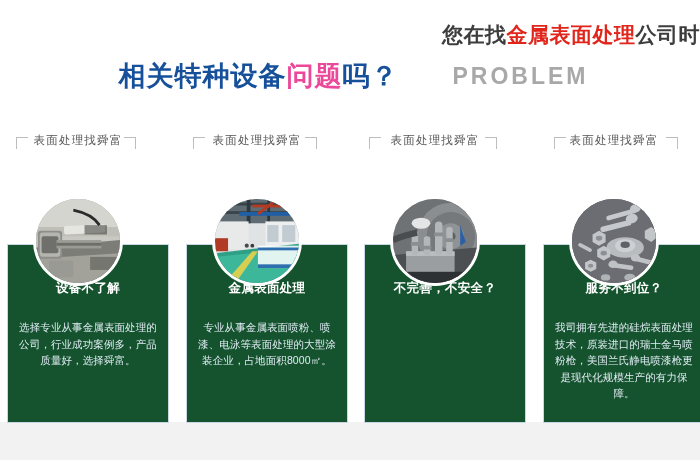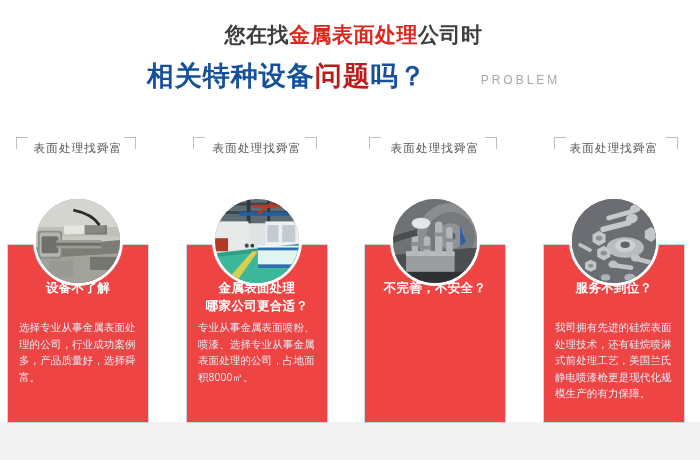--- a/index.html
+++ b/index.html
@@ -6,75 +6,75 @@
   body{
     width:700px;height:460px;overflow:hidden;
     background:#ffffff;
     font-family:"Liberation Sans","DejaVu Sans",sans-serif;
     position:relative;
   }
   .stage{position:absolute;inset:0;background:#ffffff;}
   .bottom-band{position:absolute;left:0;right:0;top:422px;bottom:0;background:#f2f2f2;}
 
   
-  .heading{position:absolute;left:7px;right:0;top:20px;text-align:center;}
+  .heading{position:absolute;left:7px;right:0;top:20px;text-align:right;}
   .head-line1{
     font-size:21px;line-height:30px;color:#3d3d3d;font-weight:700;
     letter-spacing:.5px;
   }
   .head-line1 .hl{color:#e1251b;}
   .head-line2{
     margin-top:8px;
     font-size:27px;line-height:36px;font-weight:700;color:#16509b;
     letter-spacing:1px;
     display:flex;align-items:baseline;justify-content:center;gap:14px;
   }
-  .head-line2 .hl{color:#b91c1c;}
+  .head-line2 .hl{color:#ec4899;}
   .head-line2 .en{
-    font-size:12px;color:#a8a8a8;font-weight:400;letter-spacing:3px;
+    font-size:23px;color:#a8a8a8;font-weight:700;letter-spacing:3px;
     position:relative;top:-1px;margin-left:40px;
   }
 
   
   .cards{position:absolute;left:0;top:133px;width:700px;height:300px;}
   .card{position:absolute;top:0;width:140px;height:295px;}
   .card.c0{left:8px;}
   .card.c1{left:187px;}
   .card.c2{left:365px;}
   .card.c3{left:544px;}
 
   .card-head{
     position:relative;height:30px;
-    display:flex;align-items:center;justify-content:center;
+    display:flex;align-items:flex-start;justify-content:center;
   }
   .card-head .ttl{
     font-size:11.5px;color:#555;letter-spacing:1.2px;white-space:nowrap;
   }
   .brk{position:absolute;width:11px;height:11px;top:4px;}
   .brk.l{left:5px;border-left:1px solid #bdbdbd;border-top:1px solid #bdbdbd;}
   .brk.r{right:5px;border-right:1px solid #bdbdbd;border-top:1px solid #bdbdbd;}
   .card.c0 .brk.l{left:8px;} .card.c0 .brk.r{right:12px;}
   .card.c1 .brk.l{left:6px;} .card.c1 .brk.r{right:10px;}
   .card.c2 .brk.l{left:4px;} .card.c2 .brk.r{right:8px;}
   .card.c3 .brk.l{left:10px;} .card.c3 .brk.r{right:6px;}
 
   .panel{
-    position:absolute;left:0;top:112px;width:140px;height:177px;
-    background:#ef4444;
+    position:absolute;left:0;top:112px;width:160px;height:177px;
+    background:#14532d;
     box-shadow:0 0 0 1px #c9d6e4;
   }
   .panel .big{
     position:absolute;left:6px;right:6px;top:34px;
     text-align:center;color:#ffffff;font-weight:700;
     font-size:12.5px;line-height:18px;letter-spacing:.3px;
   }
   .panel .body{
     position:absolute;left:11px;right:11px;top:74px;
     color:#e2ecf6;font-size:10.5px;line-height:16.5px;
-    text-align:left;letter-spacing:.1px;
+    text-align:center;letter-spacing:.1px;
   }
 
   
   .circle{
     position:absolute;left:25px;top:63px;width:90px;height:90px;
     border-radius:50%;overflow:hidden;
     border:3px solid #ffffff;
     box-sizing:border-box;
     background:#8c8c8c;
   }
@@ -134,23 +134,22 @@
 
     <div class="card c1">
       <div class="card-head">
         <span class="brk l"></span>
         <span class="ttl">表面处理找舜富</span>
         <span class="brk r"></span>
       </div>
       <div class="panel">
         <div class="big">
           <div>金属表面处理</div>
-          <div>哪家公司更合适？</div>
-        </div>
-        <div class="body">专业从事金属表面喷粉、喷漆、选择专业从事金属表面处理的公司，占地面积8000㎡。</div>
+        </div>
+        <div class="body">专业从事金属表面喷粉、喷漆、电泳等表面处理的大型涂装企业，占地面积8000㎡。</div>
       </div>
       <div class="circle">
         <svg viewBox="0 0 90 90" preserveAspectRatio="xMidYMid slice">
           <rect x="0" y="0" width="90" height="90" fill="#dfe3e4"></rect>
           <rect x="0" y="0" width="90" height="26" fill="#5e6b72"></rect>
           <rect x="0" y="4" width="90" height="3" fill="#39434a"></rect>
           <rect x="0" y="13" width="90" height="3" fill="#39434a"></rect>
           <rect x="34" y="0" width="4" height="26" fill="#2f3840"></rect>
           <rect x="56" y="0" width="3" height="26" fill="#2f3840"></rect>
           <rect x="26" y="14" width="64" height="4" fill="#1f5fa8"></rect>
@@ -217,21 +216,21 @@
     <div class="card c3">
       <div class="card-head">
         <span class="brk l"></span>
         <span class="ttl">表面处理找舜富</span>
         <span class="brk r"></span>
       </div>
       <div class="panel">
         <div class="big">
           <div>服务不到位？</div>
         </div>
-        <div class="body">我司拥有先进的硅烷表面处理技术，还有硅烷喷淋式前处理工艺，美国兰氏静电喷漆枪更是现代化规模生产的有力保障。</div>
+        <div class="body">我司拥有先进的硅烷表面处理技术，原装进口的瑞士金马喷粉枪，美国兰氏静电喷漆枪更是现代化规模生产的有力保障。</div>
       </div>
       <div class="circle">
         <svg viewBox="0 0 90 90" preserveAspectRatio="xMidYMid slice">
           <rect x="0" y="0" width="90" height="90" fill="#63656a"></rect>
           <rect x="0" y="0" width="90" height="90" fill="#6b6d72"></rect>
 
           <g fill="#c6c9cc">
             <rect x="36" y="14" width="34" height="5" rx="2.5" transform="rotate(-16 53 16)"></rect>
             <ellipse cx="68" cy="10" rx="6" ry="4.5" transform="rotate(-16 68 10)"></ellipse>
             <rect x="30" y="26" width="34" height="6" rx="3" transform="rotate(-14 47 29)"></rect>

